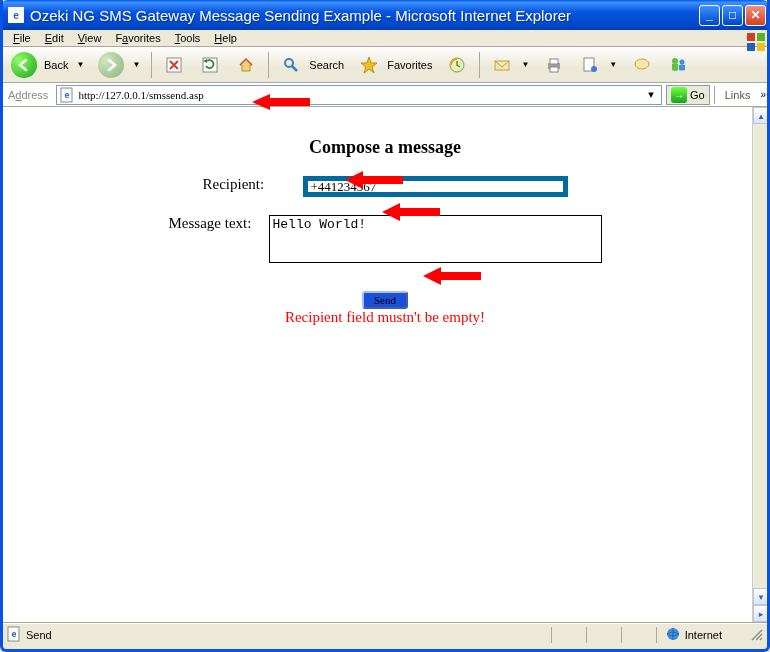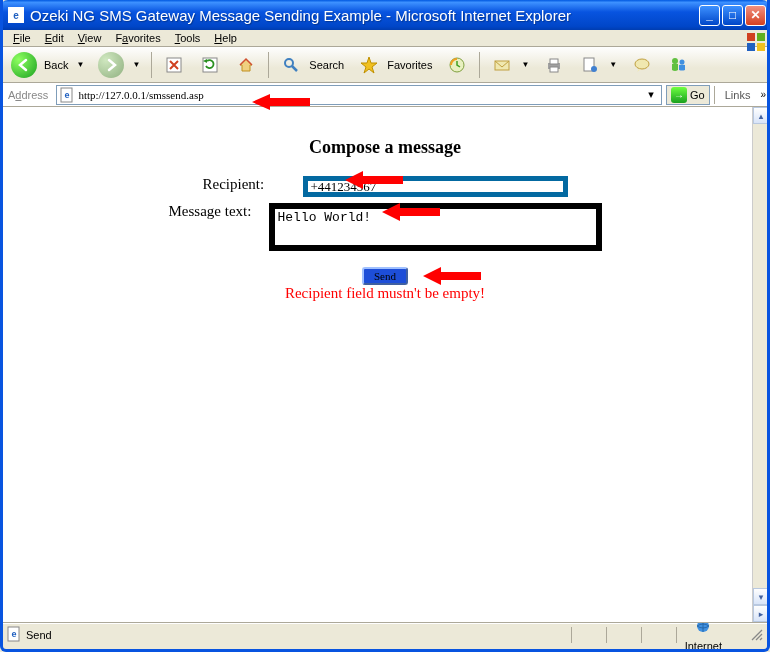--- a/index.html
+++ b/index.html
@@ -38,36 +38,36 @@
 .addrinput .url{flex:1;font-family:Tahoma;font-size:11px;}
 .addrinput .ddv{width:16px;text-align:center;}
 .gobtn{height:20px;border:1px solid #7f9db9;background:#ece9d8;display:flex;align-items:center;padding:0 4px;gap:3px;}
 .gobtn .goicon{width:16px;height:16px;border-radius:3px;background:linear-gradient(to bottom,#6eff40,#1aa020);color:#fff;display:flex;align-items:center;justify-content:center;font-size:10px;font-weight:bold;}
 .linkslbl{padding:0 6px;color:#555;}
 .chev{font-size:10px;}
 
 
 .content{background:#fff; height:516px; border:1px solid #aca899; border-top:none; position:relative; display:flex; flex-direction:column; align-items:center; padding-top:30px;}
 .content h2{font-family:"Times New Roman",serif; font-size:18px; font-weight:bold; margin-bottom:18px;}
-.formrow{display:flex; margin-bottom:6px; font-family:"Times New Roman",serif; font-size:15px;}
+.formrow{display:flex; margin-bottom:18px; font-family:"Times New Roman",serif; font-size:15px;}
 .formrow .lbl{width:100px; text-align:left;}
 .formrow input[type=text]{width:265px; height:21px; border:5px solid #0369a1; font-family:Tahoma; font-size:13px; padding:1px 3px;}
-.formrow textarea{width:333px; height:48px; border:6px solid #000000; font-family:"Courier New",monospace; font-size:13px; padding:1px 3px; resize:none; overflow-y:scroll;}
+.formrow textarea{width:333px; height:48px; border:1px solid #000000; font-family:"Courier New",monospace; font-size:13px; padding:1px 3px; resize:none; overflow-y:scroll;}
 .sendrow{margin-top:10px;}
 .sendbtn{font-family:Tahoma; font-size:11px; padding:1px 10px; border:2px solid; border-color:#a0c0ff #4060a0 #4060a0 #a0c0ff; background:#1d4ed8; border-radius:3px;}
 .err{color:#ff0000; font-family:"Times New Roman",serif; font-size:15px; margin-top:0;}
 .scroll-right{position:absolute;right:0;top:0;bottom:0;width:17px;background:#ece9d8;border-left:1px solid #ccc;}
 .scroll-right .sbtn{height:17px;background:linear-gradient(to bottom,#fefefe,#d8e4f8);border:1px solid #b8c8e0;display:flex;align-items:center;justify-content:center;font-size:9px;color:#4060a0;}
 .scroll-right .sbtn.bot{position:absolute;bottom:0;left:0;right:0;}
 .scroll-right .sbtn.bot2{position:absolute;bottom:17px;left:0;right:0;}
 
 
 .statusbar{height:22px;background:#ece9d8;border-top:1px solid #fff;display:flex;align-items:center;padding:0 6px;gap:4px;}
 .statusbar .lseg{display:flex;align-items:center;gap:4px;flex:1;}
-.statusbar .rseg{display:flex;align-items:center;gap:4px;padding:0 4px;flex-direction:column;}
+.statusbar .rseg{display:flex;align-items:center;gap:4px;padding:0 4px;}
 .statusbar .vdiv{width:1px;height:16px;background:#aca899;}
 
 
 .arrow{position:absolute; pointer-events:none;}
 .arrow svg{display:block;}
 
 .border{position:absolute;left:0;right:0;top:0;bottom:0;border:3px solid #0854e0;border-top:none;border-radius:0 0 6px 6px;pointer-events:none;}
 </style>
 </head>
 <body>

